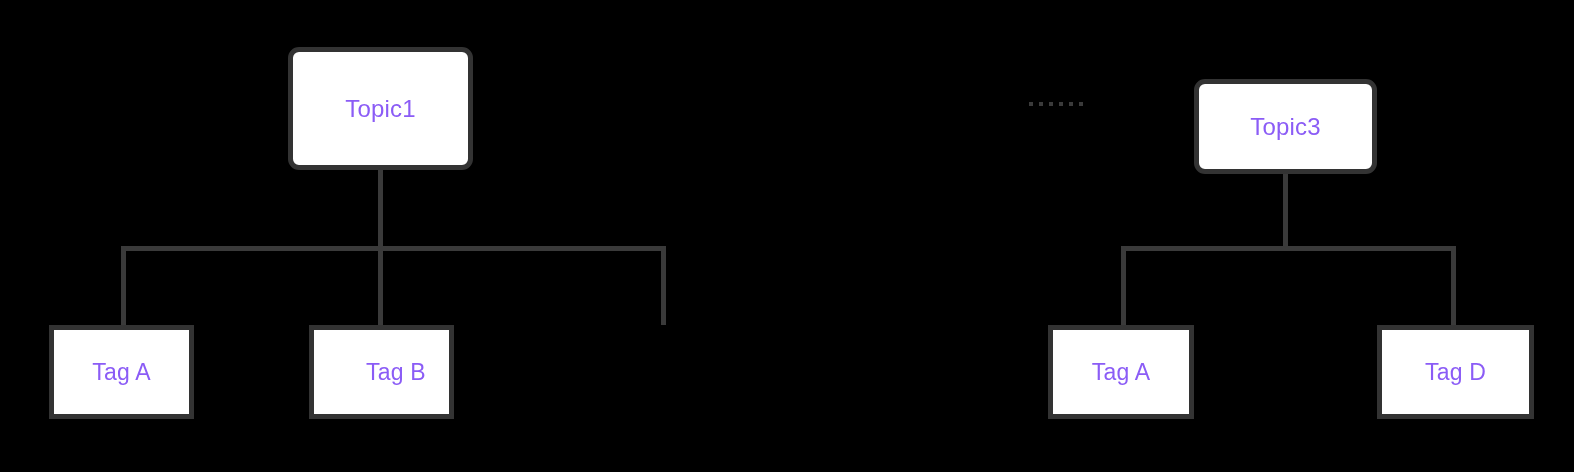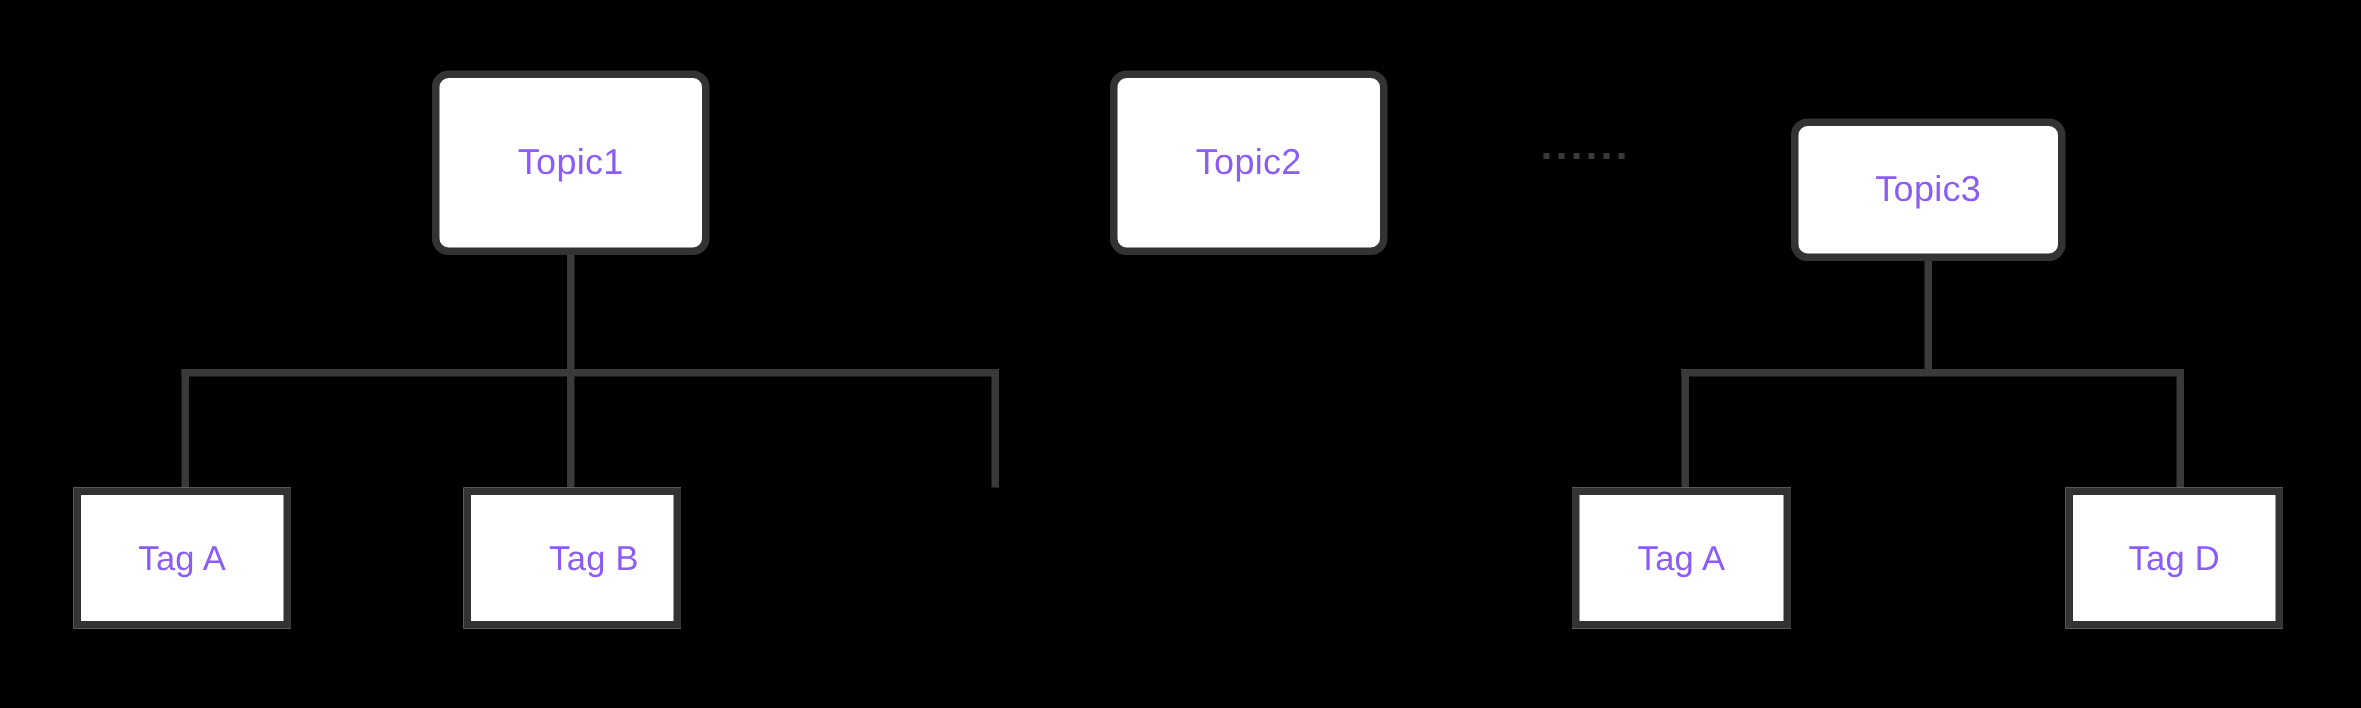--- a/index.html
+++ b/index.html
@@ -85,38 +85,35 @@
     <span class="dot"></span>
     <span class="dot"></span>
     <span class="dot"></span>
     <span class="dot"></span>
   </div>
 
   <div class="node topic" style="left:288px; top:47px; width:185px; height:123px;">
     <span class="node-label">Topic1</span>
   </div>
 
-  <div class="node topic" style="left:740px; top:47px; width:185px; height:123px;">
-    <span class="node-label">Topic2</span>
-  </div>
 
   <div class="node topic" style="left:1194px; top:47px; width:183px; height:95px;margin-top:32px;">
     <span class="node-label">Topic3</span>
   </div>
 
   <div class="node tag" style="left:49px; top:325px; width:145px; height:94px;">
     <span class="node-label">Tag A</span>
   </div>
 
   <div class="node tag" style="left:309px; top:325px; width:145px; height:94px;padding-left:29px;">
     <span class="node-label">Tag B</span>
   </div>
 
 
   <div class="node tag" style="left:1048px; top:325px; width:146px; height:94px;">
     <span class="node-label">Tag A</span>
   </div>
 
-  <div class="node tag" style="left:1377px; top:325px; width:145px; height:94px;">
+  <div class="node tag" style="left:1377px; top:325px; width:157px; height:94px;">
     <span class="node-label">Tag D</span>
   </div>
 
 </div>
 
 </body></html>

